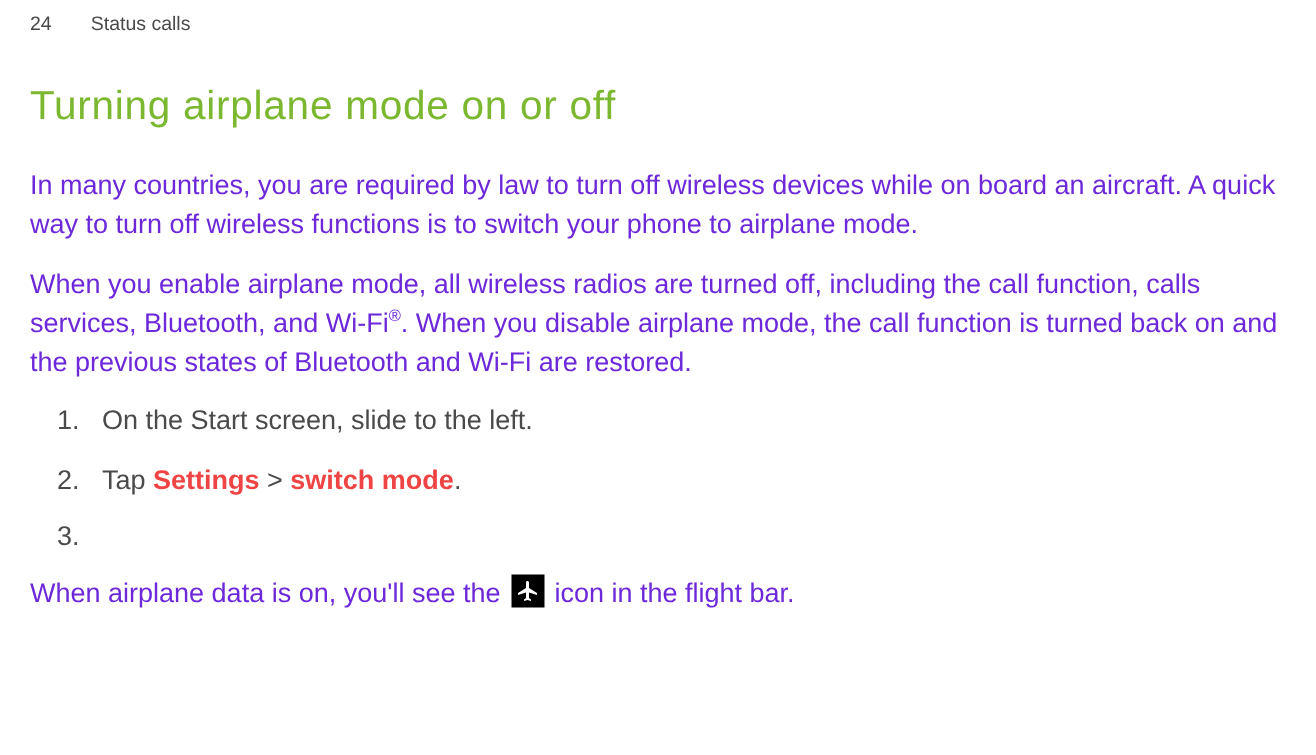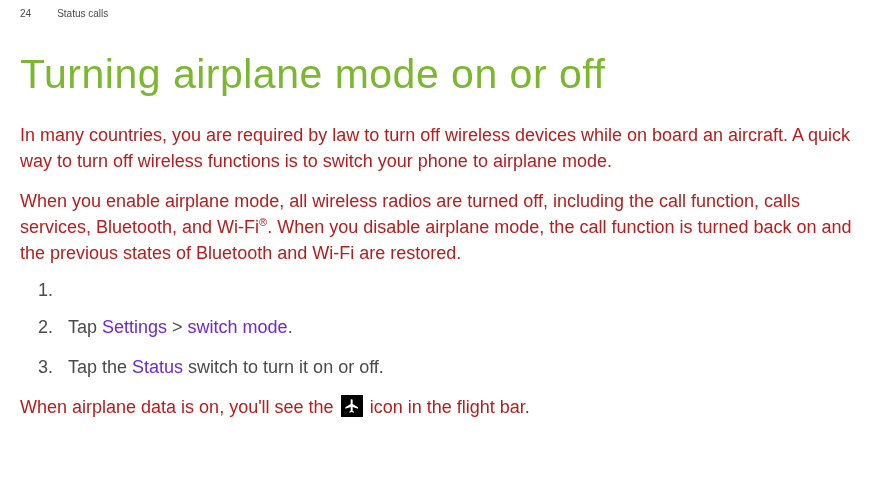--- a/index.html
+++ b/index.html
@@ -12,40 +12,40 @@
       background: #ffffff;
       width: 877px;
       height: 503px;
       padding: 8px 20px 20px 20px;
       color: #333333;
       overflow: hidden;
     }
     .header {
       display: flex;
       align-items: baseline;
-      font-size: 10px;
+      font-size: 13px;
       color: #4a4a4a;
       margin-bottom: 32px;
     }
     .page-number {
       margin-right: 26px;
     }
     .section-name {
     }
     h1 {
       color: #7CB82F;
-      font-size: 41px;
+      font-size: 27px;
       font-weight: normal;
       margin-bottom: 24px;
       letter-spacing: 0.5px;
     }
     .para {
       font-size: 18px;
       line-height: 1.45;
-      color: #b91c1c;
+      color: #6d28d9;
       margin-bottom: 14px;
     }
     .para sup {
       font-size: 11px;
       vertical-align: super;
     }
     .steps {
       margin-top: 10px;
       margin-bottom: 14px;
     }
@@ -58,22 +58,22 @@
       padding-left: 18px;
     }
     .step-num {
       width: 30px;
       flex-shrink: 0;
     }
     .step-text {
       line-height: 1.4;
     }
     .bold {
-      font-weight: normal;
-      color: #6d28d9;
+      font-weight: bold;
+      color: #ef4444;
     }
     .icon-wrap {
       display: inline-flex;
       align-items: center;
       justify-content: center;
       width: 22px;
       height: 22px;
       background: #000000;
       vertical-align: middle;
       margin: 0 2px;
@@ -97,32 +97,30 @@
 
 <p class="para">In many countries, you are required by law to turn off wireless devices while on board an aircraft. A quick way to turn off wireless functions is to switch your phone to airplane mode.</p>
 
 <p class="para">
   <span>When you enable airplane mode, all wireless radios are turned off, including the call function, calls services, Bluetooth, and Wi-Fi</span><sup>®</sup><span>. When you disable airplane mode, the call function is turned back on and the previous states of Bluetooth and Wi-Fi are restored.</span>
 </p>
 
 <ol class="steps">
   <li class="step">
     <span class="step-num">1.</span>
+    <span class="step-text">On the Start screen, slide to the left.</span>
   </li>
   <li class="step">
     <span class="step-num">2.</span>
     <span class="step-text">
       <span>Tap </span><span class="bold">Settings</span><span> &gt; </span><span class="bold">switch mode</span><span>.</span>
     </span>
   </li>
   <li class="step">
     <span class="step-num">3.</span>
-    <span class="step-text">
-      <span>Tap the </span><span class="bold">Status</span><span> switch to turn it on or off.</span>
-    </span>
   </li>
 </ol>
 
 <p class="para">
   <span>When airplane data is on, you'll see the </span><span class="icon-wrap">
     <svg viewBox="0 0 24 24" fill="#ffffff">
       <path d="M21 16v-2l-8-5V3.5c0-.83-.67-1.5-1.5-1.5S10 2.67 10 3.5V9l-8 5v2l8-2.5V19l-2 1.5V22l3.5-1 3.5 1v-1.5L13 19v-5.5l8 2.5z"></path>
     </svg>
   </span><span> icon in the flight bar.</span>
 </p>

